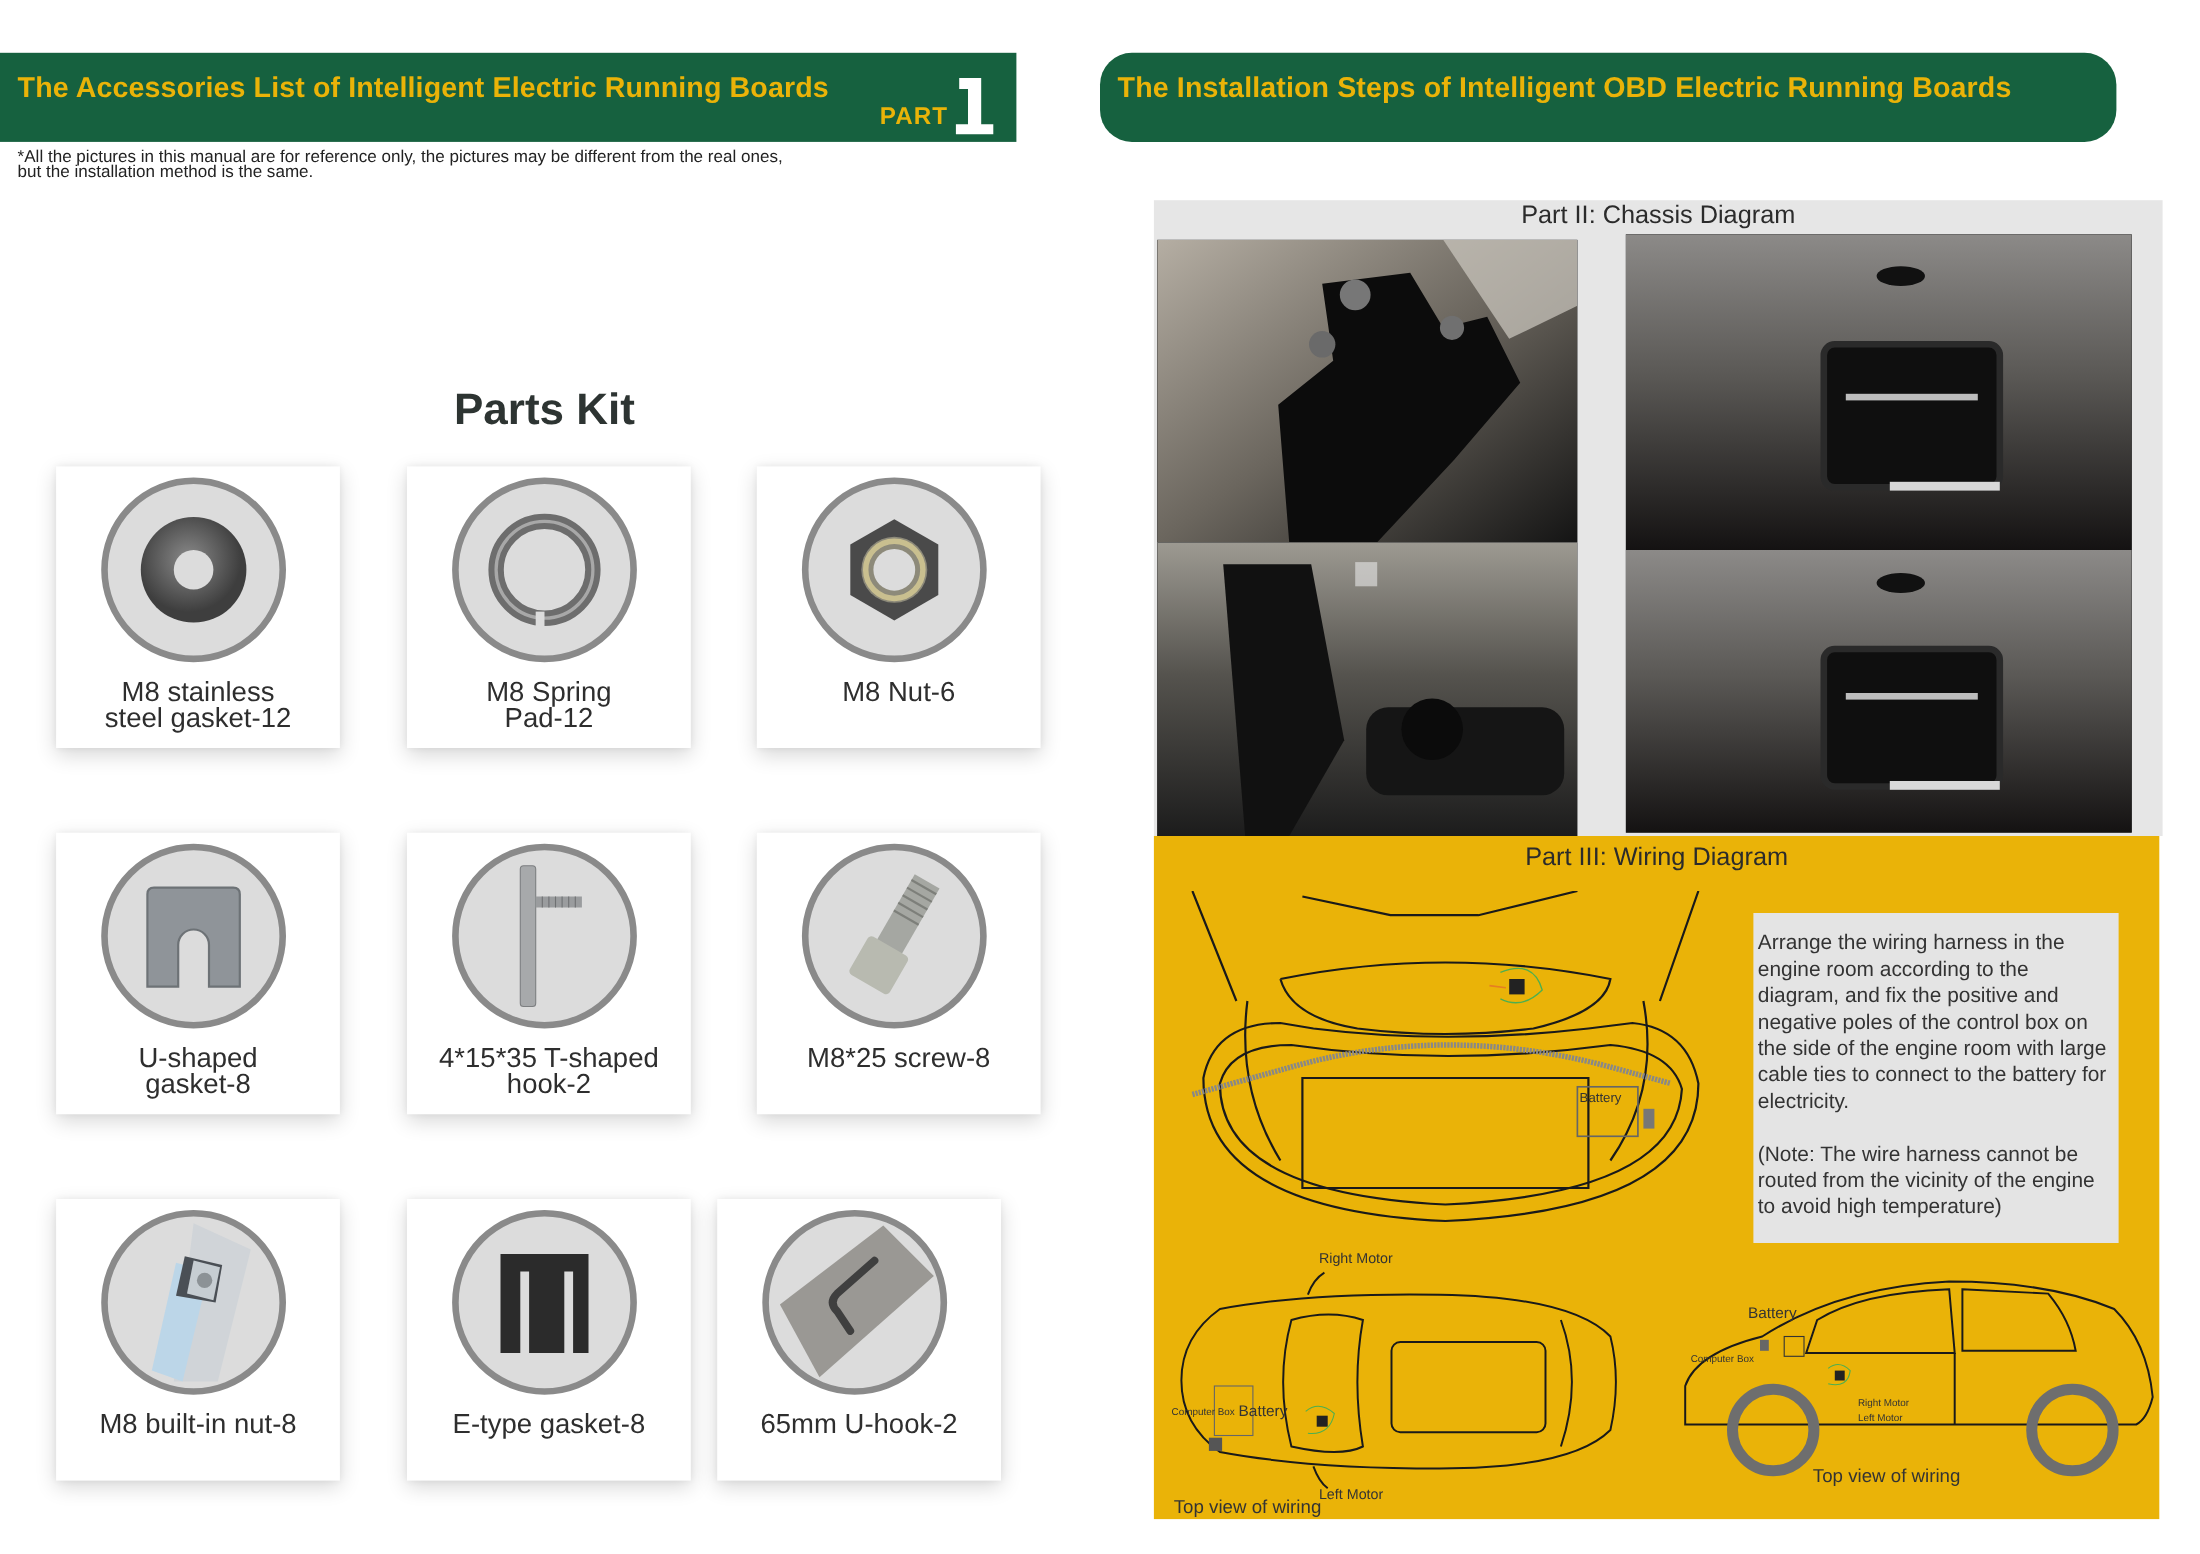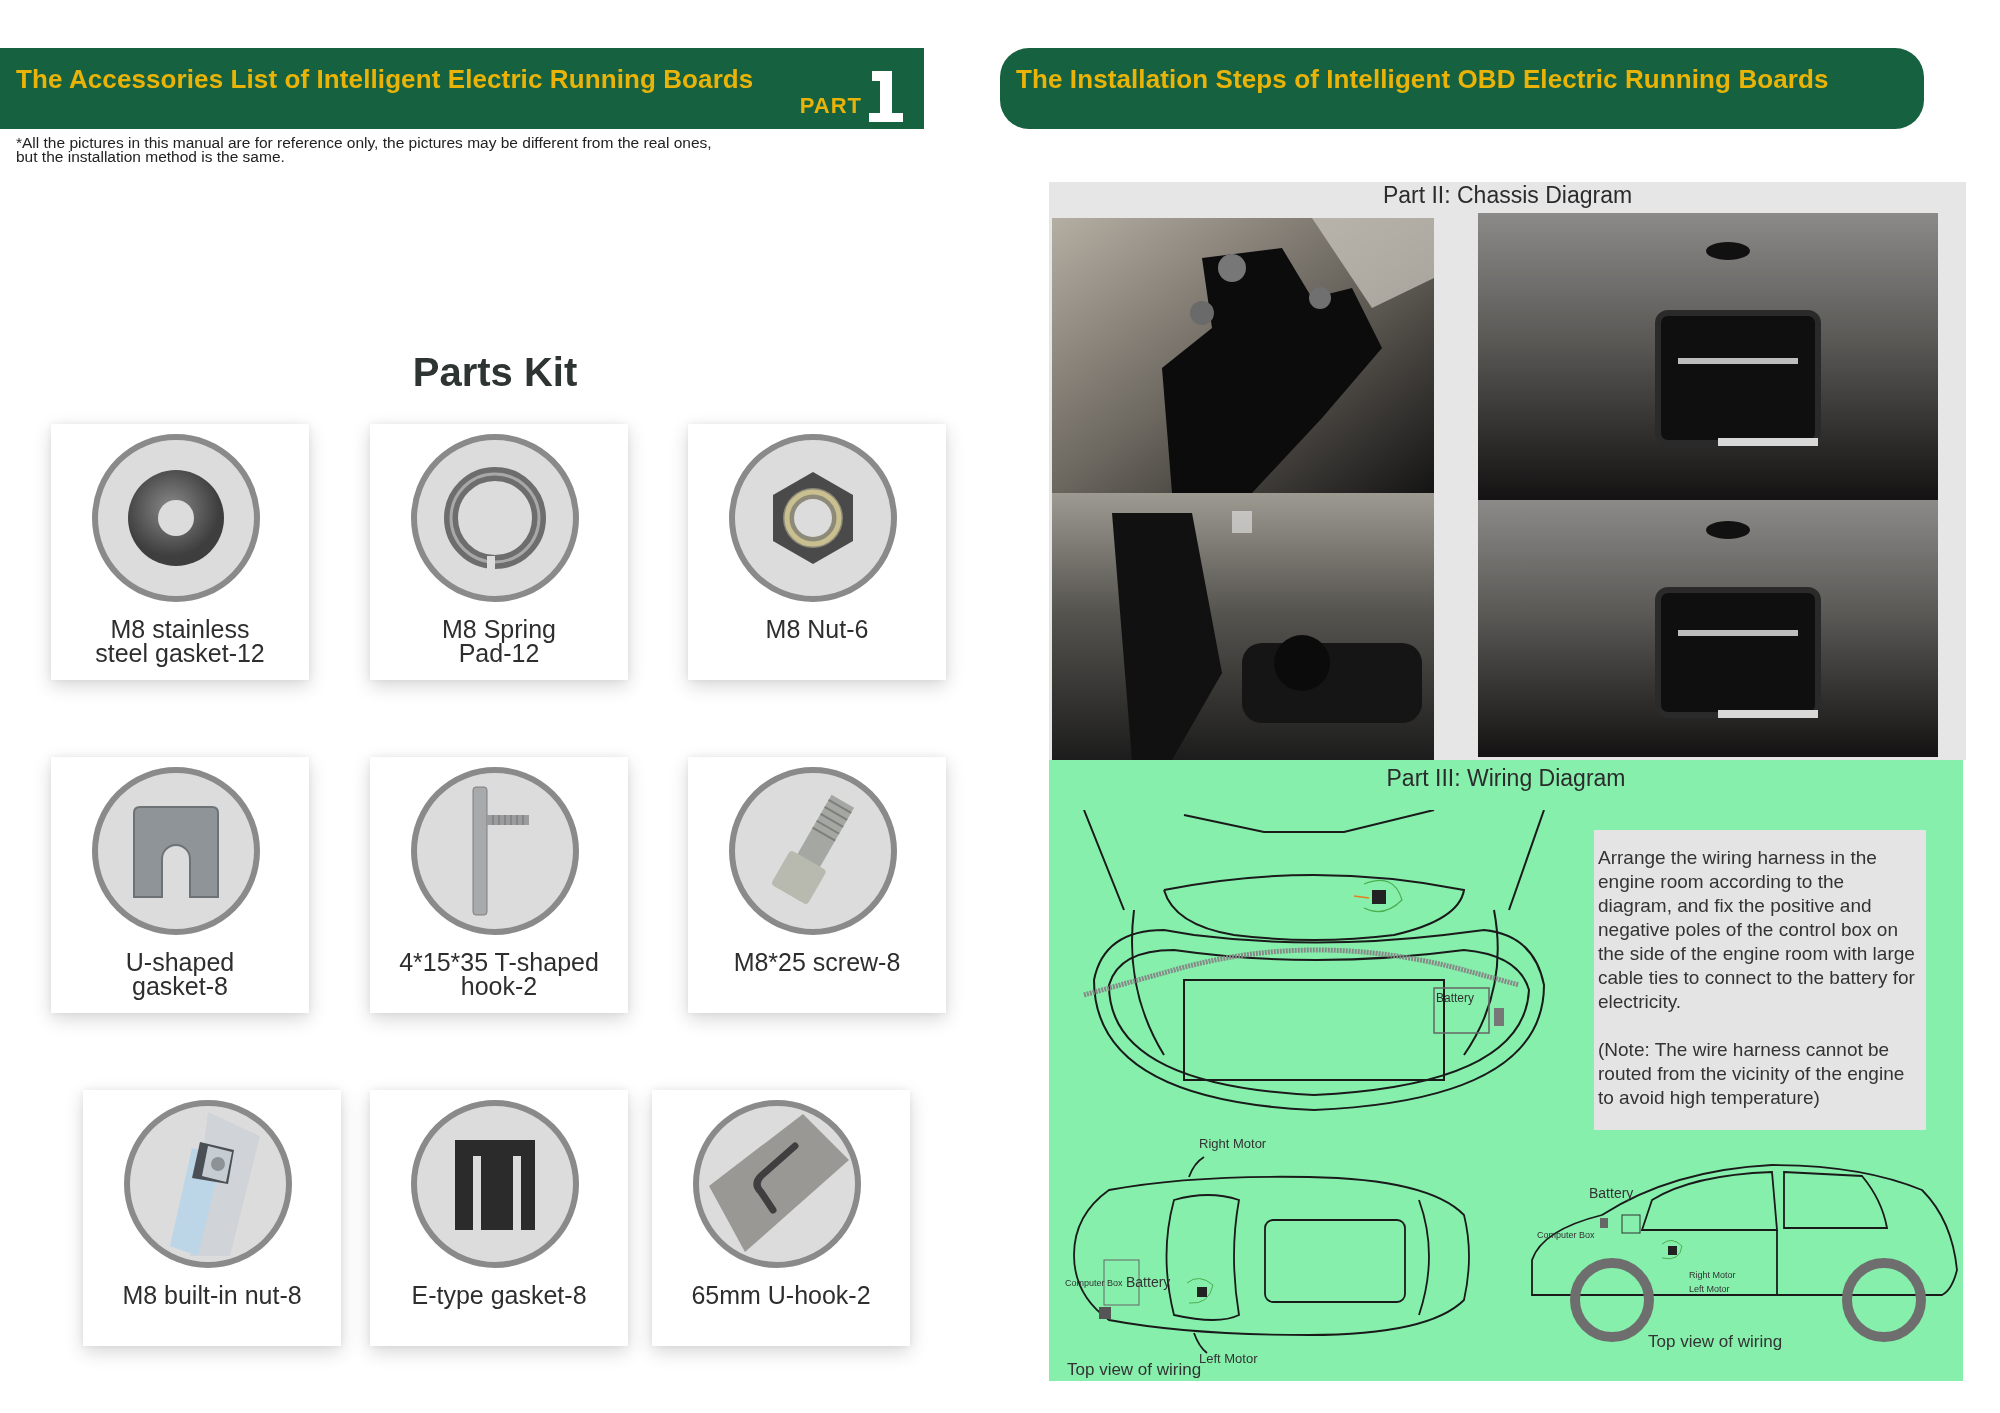--- a/index.html
+++ b/index.html
@@ -19,21 +19,21 @@
 
   .card { position: absolute; width: 258px; height: 256px; background: #fff; box-shadow: 0 6px 18px rgba(0,0,0,0.16), 0 0 6px rgba(0,0,0,0.06); }
   .card .disc { position: absolute; left: 41px; top: 10px; width: 168px; height: 168px; border-radius: 50%; background: #dcdcdc; border: 6px solid #8a8a8a; overflow: hidden; }
   .card .label { position: absolute; left: 0; right: 0; top: 193px; text-align: center; font-size: 25px; line-height: 24px; color: #2e2e2e; }
   .card .disc svg { position: absolute; left: 0; top: 0; width: 156px; height: 156px; }
 
   .panel-chassis { position: absolute; left: 1049px; top: 182px; width: 917px; height: 578px; background: #e6e6e6; }
   .panel-title { position: absolute; left: 0; right: 0; text-align: center; font-size: 23px; color: #2b2b2b; }
   .photo { position: absolute; overflow: hidden; background: #1a1a1a; }
 
-  .panel-wiring { position: absolute; left: 1049px; top: 760px; width: 914px; height: 621px; background: #86efac; }
+  .panel-wiring { position: absolute; left: 1049px; top: 760px; width: 914px; height: 621px; background: #eab308; }
   .note-box { position: absolute; left: 545px; top: 70px; width: 332px; height: 300px; background: #e4e4e4; padding: 16px 4px; font-size: 19px; line-height: 24px; color: #333; }
   .note-box p + p { margin-top: 24px; }
   .diag { position: absolute; }
   .diag-label { position: absolute; font-size: 13px; color: #333; white-space: nowrap; }
   .diag-caption { position: absolute; font-size: 17px; color: #333; white-space: nowrap; }
 </style>
 </head>
 <body>
 
 <div id="left-bar" class="green-bar">
@@ -145,21 +145,21 @@
           </g>
         <rect x="58" y="88" width="42" height="40" rx="4" fill="#b8bab0"></rect>
       </g>
     </svg>
   </div>
   <div class="label">
     <div>M8*25 screw-8</div>
   </div>
 </div>
 
-<div class="card" style="left:51px;top:1090px;margin-left:32px;">
+<div class="card" style="left:51px;top:1090px;">
   <div class="disc">
     <svg viewBox="0 0 156 156">
       <polygon points="78,6 130,30 100,150 60,150" fill="#d0d4d8"></polygon>
       <polygon points="62,42 92,50 68,150 40,140" fill="#bcd6e8"></polygon>
       <polygon points="70,36 104,44 98,78 62,72" fill="#4a4f55"></polygon>
       <polygon points="78,40 102,46 96,76 72,70" fill="#c6cdd2"></polygon>
       <circle cx="88" cy="58" r="7" fill="#8c9296"></circle>
     </svg>
   </div>
   <div class="label">

